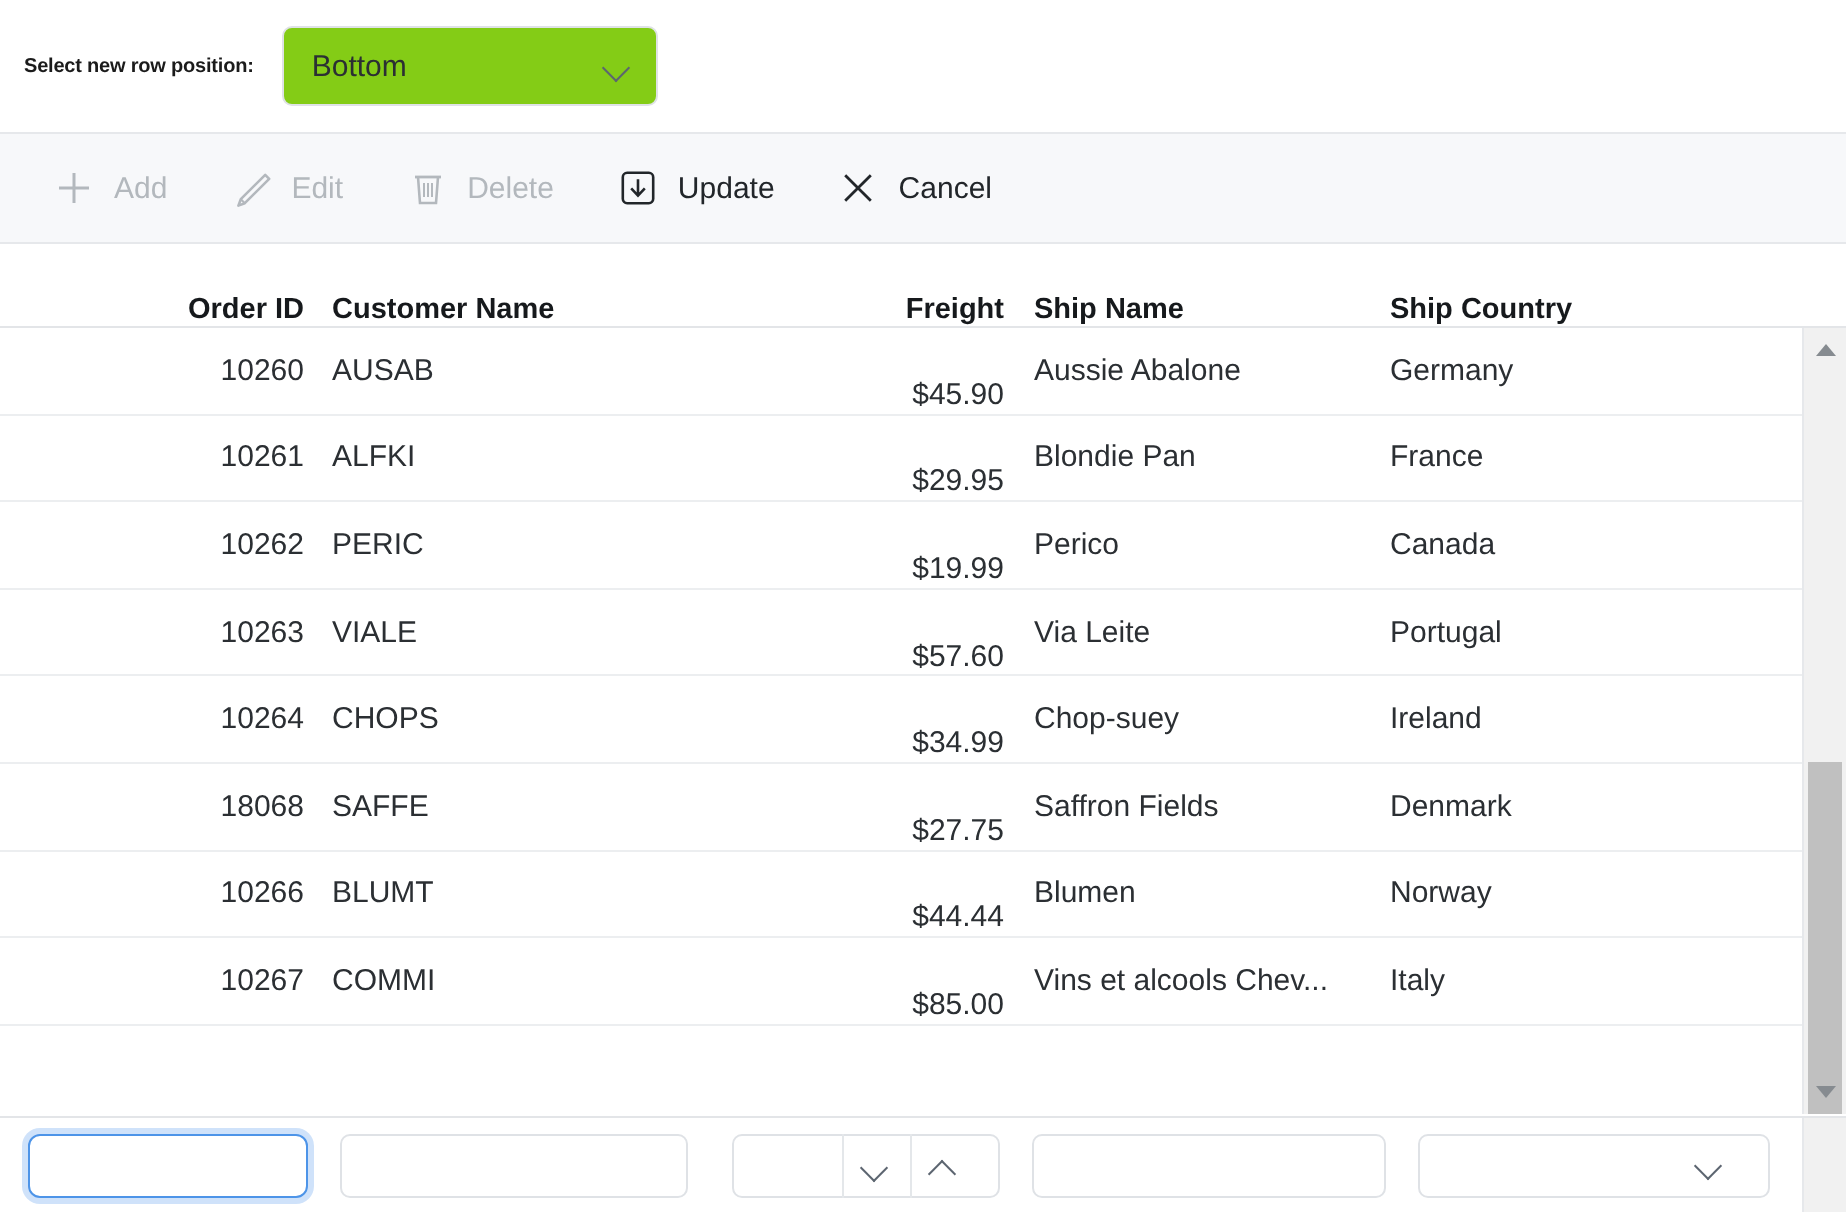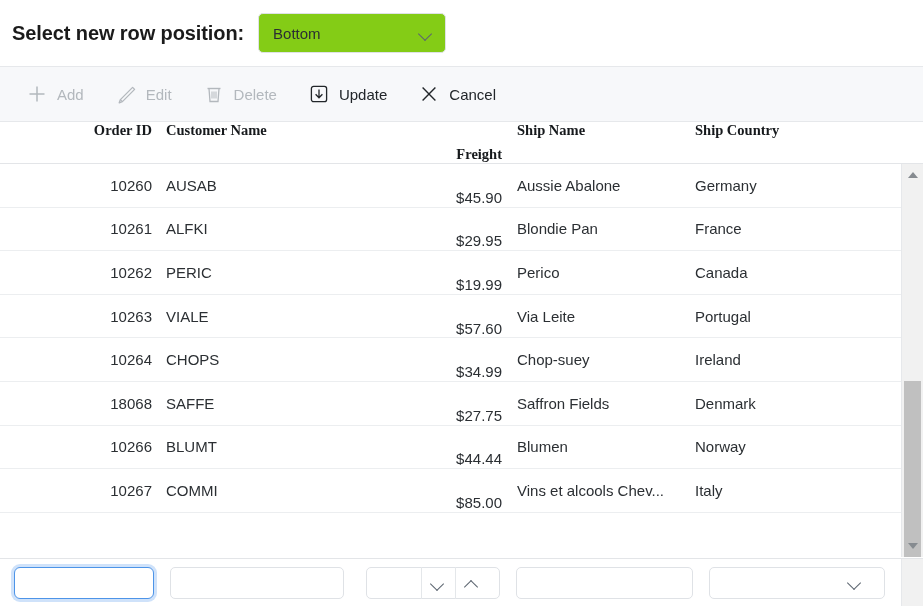--- a/index.html
+++ b/index.html
@@ -16,21 +16,21 @@
 
   
   #position-bar {
     height: 66px;
     display: flex;
     align-items: center;
     padding-left: 12px;
     box-sizing: border-box;
   }
   #position-label {
-    font-size: 20px;
+    font-size: 10px;
     font-weight: bold;
     color: #1b1b1b;
     letter-spacing: -0.1px;
   }
   #position-select {
     margin-left: 14px;
     width: 188px;
     height: 40px;
     border: 1px solid #dfe2e6;
     border-radius: 5px;
@@ -93,24 +93,23 @@
 
   
   #grid {
     position: relative;
     height: 484px;
     box-sizing: border-box;
   }
   #grid-head {
     display: flex;
     height: 42px;
-    align-items: flex-start;
+    align-items: flex-end;
     border-bottom: 1px solid #e3e5e8;
     box-sizing: border-box;
-    font-family: Liberation Serif, serif;
   }
   #grid-head .hcell {
     font-size: 14.5px;
     font-weight: bold;
     color: #16191c;
     box-sizing: border-box;
   }
   .c-order   { width: 152px; text-align: right; padding-right: 0px; }
   .c-cust    { width: 267px; padding-left: 14px; }
   .c-freight { width: 83px;  text-align: right; margin-top: 24px; }

